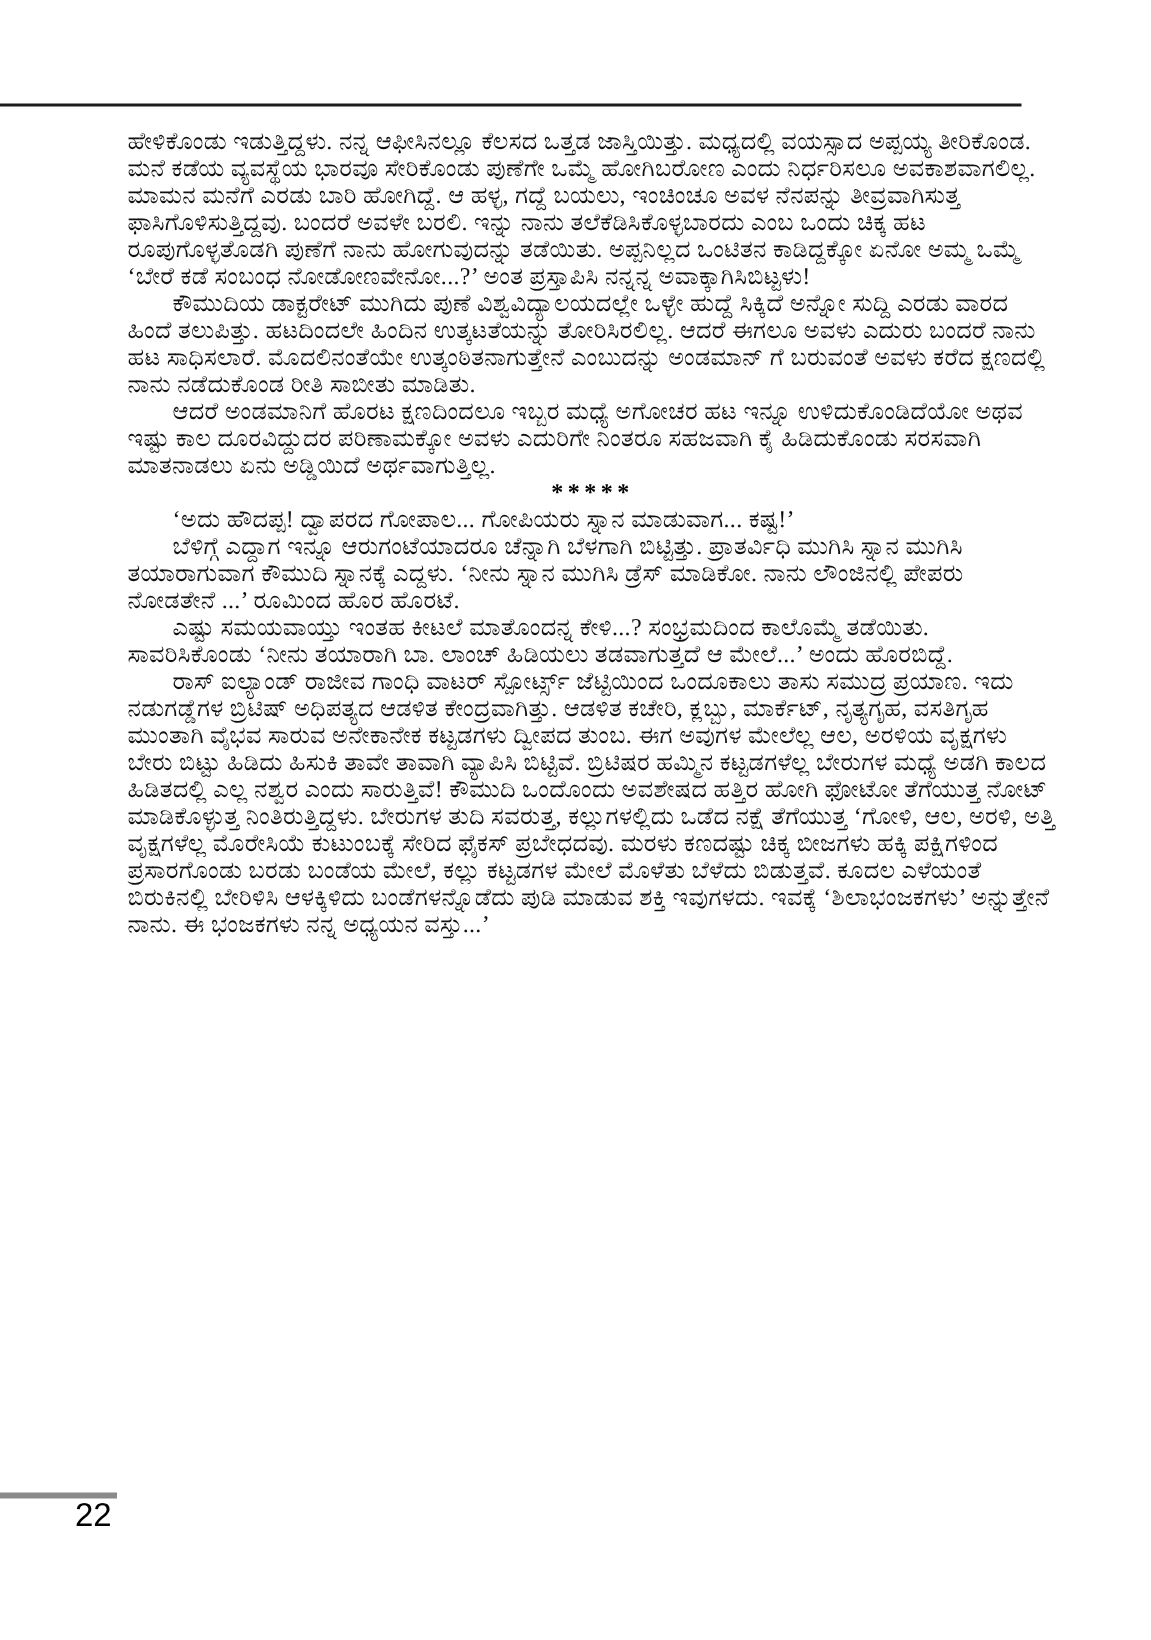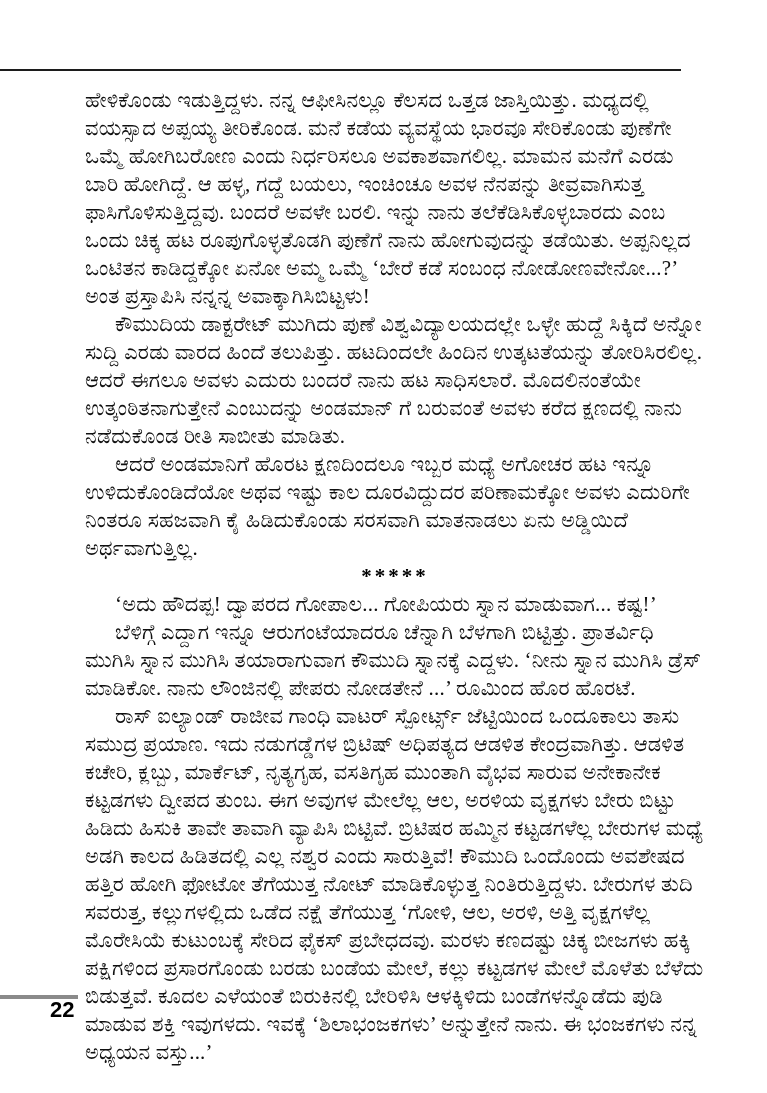--- a/index.html
+++ b/index.html
@@ -21,22 +21,22 @@
     top: 69px;
     width: 681px;
     height: 2px;
     background: #1c1c1c;
   }
   .text-block {
     position: absolute;
     left: 85px;
     top: 86px;
     width: 620px;
-    font-size: 21px;
-    line-height: 28px;
+    font-size: 16px;
+    line-height: 18px;
     color: #101010;
     text-align: left;
     letter-spacing: 0.2px;
   }
   .text-block p {
     margin: 0;
     padding: 0;
   }
   .text-block p.indent {
     text-indent: 30px;
@@ -53,38 +53,39 @@
     top: 995px;
     width: 78px;
     height: 4px;
     background: #8a8a8a;
   }
   .page-number {
     position: absolute;
     left: 50px;
     top: 997px;
     font-size: 22px;
-    font-weight: bold;
+    font-weight: normal;
     color: #000000;
     font-family: "Liberation Sans", "DejaVu Sans", sans-serif;
   }
 </style>
 </head>
 <body>
 
 <div class="page">
 
   <div class="top-rule"></div>
 
   <div class="text-block">
     <p>ಹೇಳಿಕೊಂಡು ಇಡುತ್ತಿದ್ದಳು. ನನ್ನ ಆಫೀಸಿನಲ್ಲೂ ಕೆಲಸದ ಒತ್ತಡ ಜಾಸ್ತಿಯಿತ್ತು. ಮಧ್ಯದಲ್ಲಿ ವಯಸ್ಸಾದ ಅಪ್ಪಯ್ಯ ತೀರಿಕೊಂಡ. ಮನೆ ಕಡೆಯ ವ್ಯವಸ್ಥೆಯ ಭಾರವೂ ಸೇರಿಕೊಂಡು ಪುಣೆಗೇ ಒಮ್ಮೆ ಹೋಗಿಬರೋಣ ಎಂದು ನಿರ್ಧರಿಸಲೂ ಅವಕಾಶವಾಗಲಿಲ್ಲ. ಮಾಮನ ಮನೆಗೆ ಎರಡು ಬಾರಿ ಹೋಗಿದ್ದೆ. ಆ ಹಳ್ಳ, ಗದ್ದೆ ಬಯಲು, ಇಂಚಿಂಚೂ ಅವಳ ನೆನಪನ್ನು ತೀವ್ರವಾಗಿಸುತ್ತ ಫಾಸಿಗೊಳಿಸುತ್ತಿದ್ದವು. ಬಂದರೆ ಅವಳೇ ಬರಲಿ. ಇನ್ನು ನಾನು ತಲೆಕೆಡಿಸಿಕೊಳ್ಳಬಾರದು ಎಂಬ ಒಂದು ಚಿಕ್ಕ ಹಟ ರೂಪುಗೊಳ್ಳತೊಡಗಿ ಪುಣೆಗೆ ನಾನು ಹೋಗುವುದನ್ನು ತಡೆಯಿತು. ಅಪ್ಪನಿಲ್ಲದ ಒಂಟಿತನ ಕಾಡಿದ್ದಕ್ಕೋ ಏನೋ ಅಮ್ಮ ಒಮ್ಮೆ ‘ಬೇರೆ ಕಡೆ ಸಂಬಂಧ ನೋಡೋಣವೇನೋ...?’ ಅಂತ ಪ್ರಸ್ತಾಪಿಸಿ ನನ್ನನ್ನ ಅವಾಕ್ಕಾಗಿಸಿಬಿಟ್ಟಳು!</p>
     <p class="indent">ಕೌಮುದಿಯ ಡಾಕ್ಟರೇಟ್ ಮುಗಿದು ಪುಣೆ ವಿಶ್ವವಿದ್ಯಾಲಯದಲ್ಲೇ ಒಳ್ಳೇ ಹುದ್ದೆ ಸಿಕ್ಕಿದೆ ಅನ್ನೋ ಸುದ್ದಿ ಎರಡು ವಾರದ ಹಿಂದೆ ತಲುಪಿತ್ತು. ಹಟದಿಂದಲೇ ಹಿಂದಿನ ಉತ್ಕಟತೆಯನ್ನು ತೋರಿಸಿರಲಿಲ್ಲ. ಆದರೆ ಈಗಲೂ ಅವಳು ಎದುರು ಬಂದರೆ ನಾನು ಹಟ ಸಾಧಿಸಲಾರೆ. ಮೊದಲಿನಂತೆಯೇ ಉತ್ಕಂಠಿತನಾಗುತ್ತೇನೆ ಎಂಬುದನ್ನು ಅಂಡಮಾನ್ ಗೆ ಬರುವಂತೆ ಅವಳು ಕರೆದ ಕ್ಷಣದಲ್ಲಿ ನಾನು ನಡೆದುಕೊಂಡ ರೀತಿ ಸಾಬೀತು ಮಾಡಿತು.</p>
     <p class="indent">ಆದರೆ ಅಂಡಮಾನಿಗೆ ಹೊರಟ ಕ್ಷಣದಿಂದಲೂ ಇಬ್ಬರ ಮಧ್ಯೆ ಅಗೋಚರ ಹಟ ಇನ್ನೂ ಉಳಿದುಕೊಂಡಿದೆಯೋ ಅಥವ ಇಷ್ಟು ಕಾಲ ದೂರವಿದ್ದುದರ ಪರಿಣಾಮಕ್ಕೋ ಅವಳು ಎದುರಿಗೇ ನಿಂತರೂ ಸಹಜವಾಗಿ ಕೈ ಹಿಡಿದುಕೊಂಡು ಸರಸವಾಗಿ ಮಾತನಾಡಲು ಏನು ಅಡ್ಡಿಯಿದೆ ಅರ್ಥವಾಗುತ್ತಿಲ್ಲ.</p>
     <p class="separator">*****</p>
     <p class="indent">‘ಅದು ಹೌದಪ್ಪ! ದ್ವಾಪರದ ಗೋಪಾಲ... ಗೋಪಿಯರು ಸ್ನಾನ ಮಾಡುವಾಗ... ಕಷ್ಟ!’</p>
     <p class="indent">ಬೆಳಿಗ್ಗೆ ಎದ್ದಾಗ ಇನ್ನೂ ಆರುಗಂಟೆಯಾದರೂ ಚೆನ್ನಾಗಿ ಬೆಳಗಾಗಿ ಬಿಟ್ಟಿತ್ತು. ಪ್ರಾತರ್ವಿಧಿ ಮುಗಿಸಿ ಸ್ನಾನ ಮುಗಿಸಿ ತಯಾರಾಗುವಾಗ ಕೌಮುದಿ ಸ್ನಾನಕ್ಕೆ ಎದ್ದಳು. ‘ನೀನು ಸ್ನಾನ ಮುಗಿಸಿ ಡ್ರೆಸ್ ಮಾಡಿಕೋ. ನಾನು ಲೌಂಜಿನಲ್ಲಿ ಪೇಪರು ನೋಡತೇನೆ ...’ ರೂಮಿಂದ ಹೊರ ಹೊರಟೆ.</p>
+    <p class="indent">ಎಷ್ಟು ಸಮಯವಾಯ್ತು ಇಂತಹ ಕೀಟಲೆ ಮಾತೊಂದನ್ನ ಕೇಳಿ...? ಸಂಭ್ರಮದಿಂದ ಕಾಲೊಮ್ಮೆ ತಡೆಯಿತು. ಸಾವರಿಸಿಕೊಂಡು ‘ನೀನು ತಯಾರಾಗಿ ಬಾ. ಲಾಂಚ್ ಹಿಡಿಯಲು ತಡವಾಗುತ್ತದೆ ಆ ಮೇಲೆ...’ ಅಂದು ಹೊರಬಿದ್ದೆ.</p>
     <p class="indent">ರಾಸ್ ಐಲ್ಯಾಂಡ್ ರಾಜೀವ ಗಾಂಧಿ ವಾಟರ್ ಸ್ಪೋರ್ಟ್ಸ್ ಜೆಟ್ಟಿಯಿಂದ ಒಂದೂಕಾಲು ತಾಸು ಸಮುದ್ರ ಪ್ರಯಾಣ. ಇದು ನಡುಗಡ್ಡೆಗಳ ಬ್ರಿಟಿಷ್ ಅಧಿಪತ್ಯದ ಆಡಳಿತ ಕೇಂದ್ರವಾಗಿತ್ತು. ಆಡಳಿತ ಕಚೇರಿ, ಕ್ಲಬ್ಬು, ಮಾರ್ಕೆಟ್, ನೃತ್ಯಗೃಹ, ವಸತಿಗೃಹ ಮುಂತಾಗಿ ವೈಭವ ಸಾರುವ ಅನೇಕಾನೇಕ ಕಟ್ಟಡಗಳು ದ್ವೀಪದ ತುಂಬ. ಈಗ ಅವುಗಳ ಮೇಲೆಲ್ಲ ಆಲ, ಅರಳಿಯ ವೃಕ್ಷಗಳು ಬೇರು ಬಿಟ್ಟು ಹಿಡಿದು ಹಿಸುಕಿ ತಾವೇ ತಾವಾಗಿ ವ್ಯಾಪಿಸಿ ಬಿಟ್ಟಿವೆ. ಬ್ರಿಟಿಷರ ಹಮ್ಮಿನ ಕಟ್ಟಡಗಳೆಲ್ಲ ಬೇರುಗಳ ಮಧ್ಯೆ ಅಡಗಿ ಕಾಲದ ಹಿಡಿತದಲ್ಲಿ ಎಲ್ಲ ನಶ್ವರ ಎಂದು ಸಾರುತ್ತಿವೆ! ಕೌಮುದಿ ಒಂದೊಂದು ಅವಶೇಷದ ಹತ್ತಿರ ಹೋಗಿ ಫೋಟೋ ತೆಗೆಯುತ್ತ ನೋಟ್ ಮಾಡಿಕೊಳ್ಳುತ್ತ ನಿಂತಿರುತ್ತಿದ್ದಳು. ಬೇರುಗಳ ತುದಿ ಸವರುತ್ತ, ಕಲ್ಲುಗಳಲ್ಲಿದು ಒಡೆದ ನಕ್ಷೆ ತೆಗೆಯುತ್ತ ‘ಗೋಳಿ, ಆಲ, ಅರಳಿ, ಅತ್ತಿ ವೃಕ್ಷಗಳೆಲ್ಲ ಮೊರೇಸಿಯೆ ಕುಟುಂಬಕ್ಕೆ ಸೇರಿದ ಫೈಕಸ್ ಪ್ರಬೇಧದವು. ಮರಳು ಕಣದಷ್ಟು ಚಿಕ್ಕ ಬೀಜಗಳು ಹಕ್ಕಿ ಪಕ್ಷಿಗಳಿಂದ ಪ್ರಸಾರಗೊಂಡು ಬರಡು ಬಂಡೆಯ ಮೇಲೆ, ಕಲ್ಲು ಕಟ್ಟಡಗಳ ಮೇಲೆ ಮೊಳೆತು ಬೆಳೆದು ಬಿಡುತ್ತವೆ. ಕೂದಲ ಎಳೆಯಂತೆ ಬಿರುಕಿನಲ್ಲಿ ಬೇರಿಳಿಸಿ ಆಳಕ್ಕಿಳಿದು ಬಂಡೆಗಳನ್ನೊಡೆದು ಪುಡಿ ಮಾಡುವ ಶಕ್ತಿ ಇವುಗಳದು. ಇವಕ್ಕೆ ‘ಶಿಲಾಭಂಜಕಗಳು’ ಅನ್ನುತ್ತೇನೆ ನಾನು. ಈ ಭಂಜಕಗಳು ನನ್ನ ಅಧ್ಯಯನ ವಸ್ತು...’</p>
   </div>
 
   <div class="footer-rule"></div>
   <div class="page-number">22</div>
 
 </div>
 
 </body></html>

